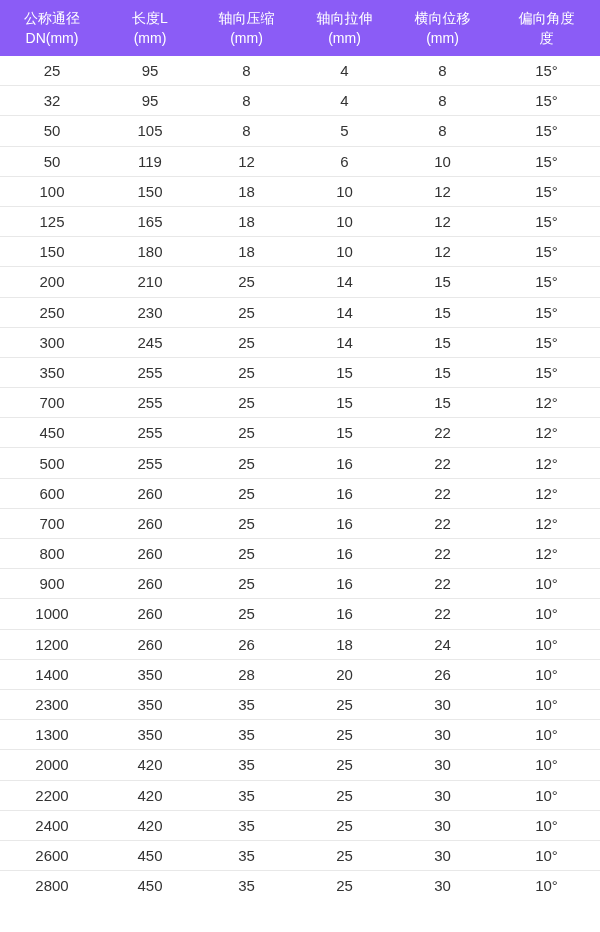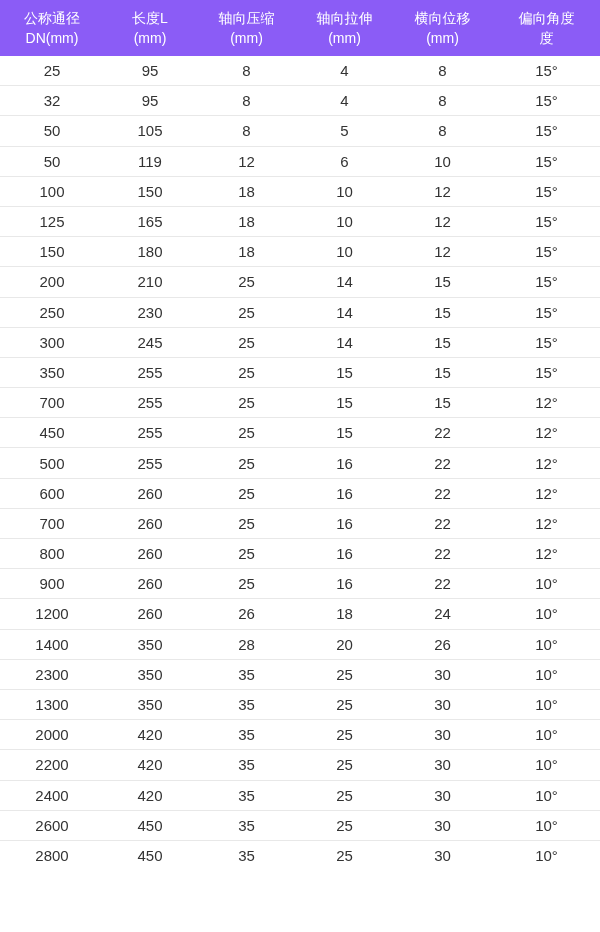--- a/index.html
+++ b/index.html
@@ -233,20 +233,28 @@
       </tr>
       <tr>
         <td>900</td>
         <td>260</td>
         <td>25</td>
         <td>16</td>
         <td>22</td>
         <td>10°</td>
       </tr>
       <tr>
+        <td>1000</td>
+        <td>260</td>
+        <td>25</td>
+        <td>16</td>
+        <td>22</td>
+        <td>10°</td>
+      </tr>
+      <tr>
         <td>1200</td>
         <td>260</td>
         <td>26</td>
         <td>18</td>
         <td>24</td>
         <td>10°</td>
       </tr>
       <tr>
         <td>1400</td>
         <td>350</td>

